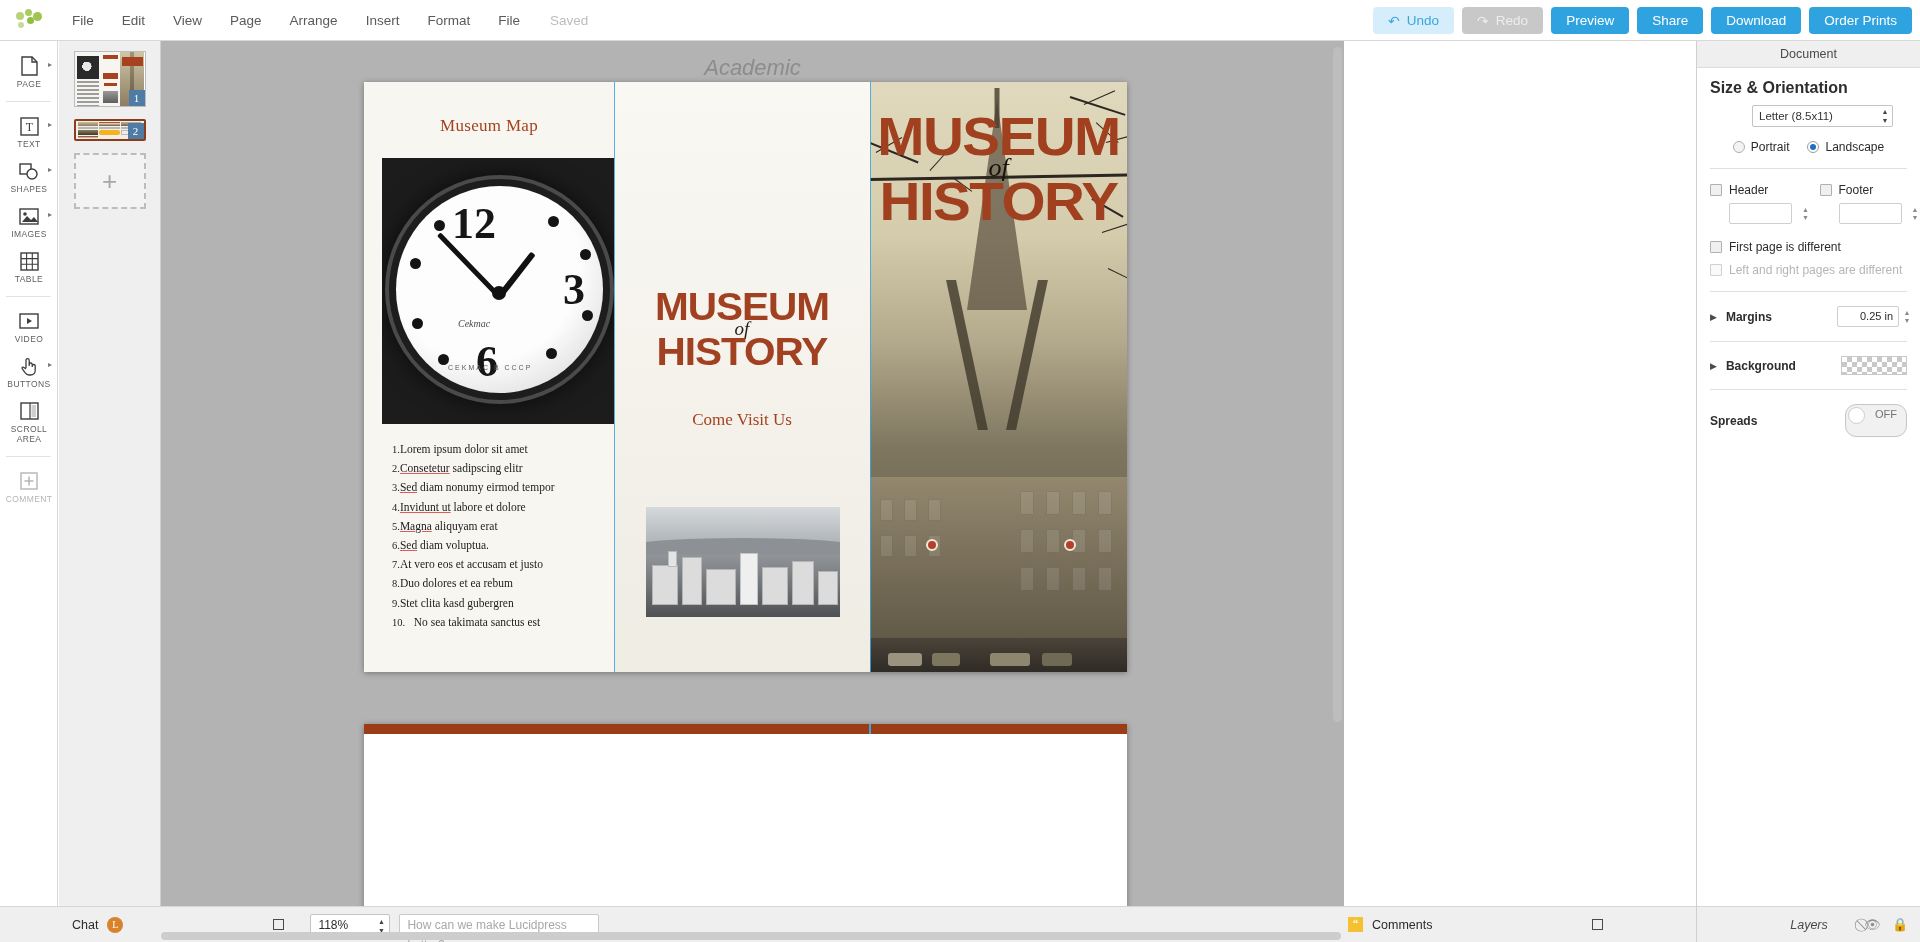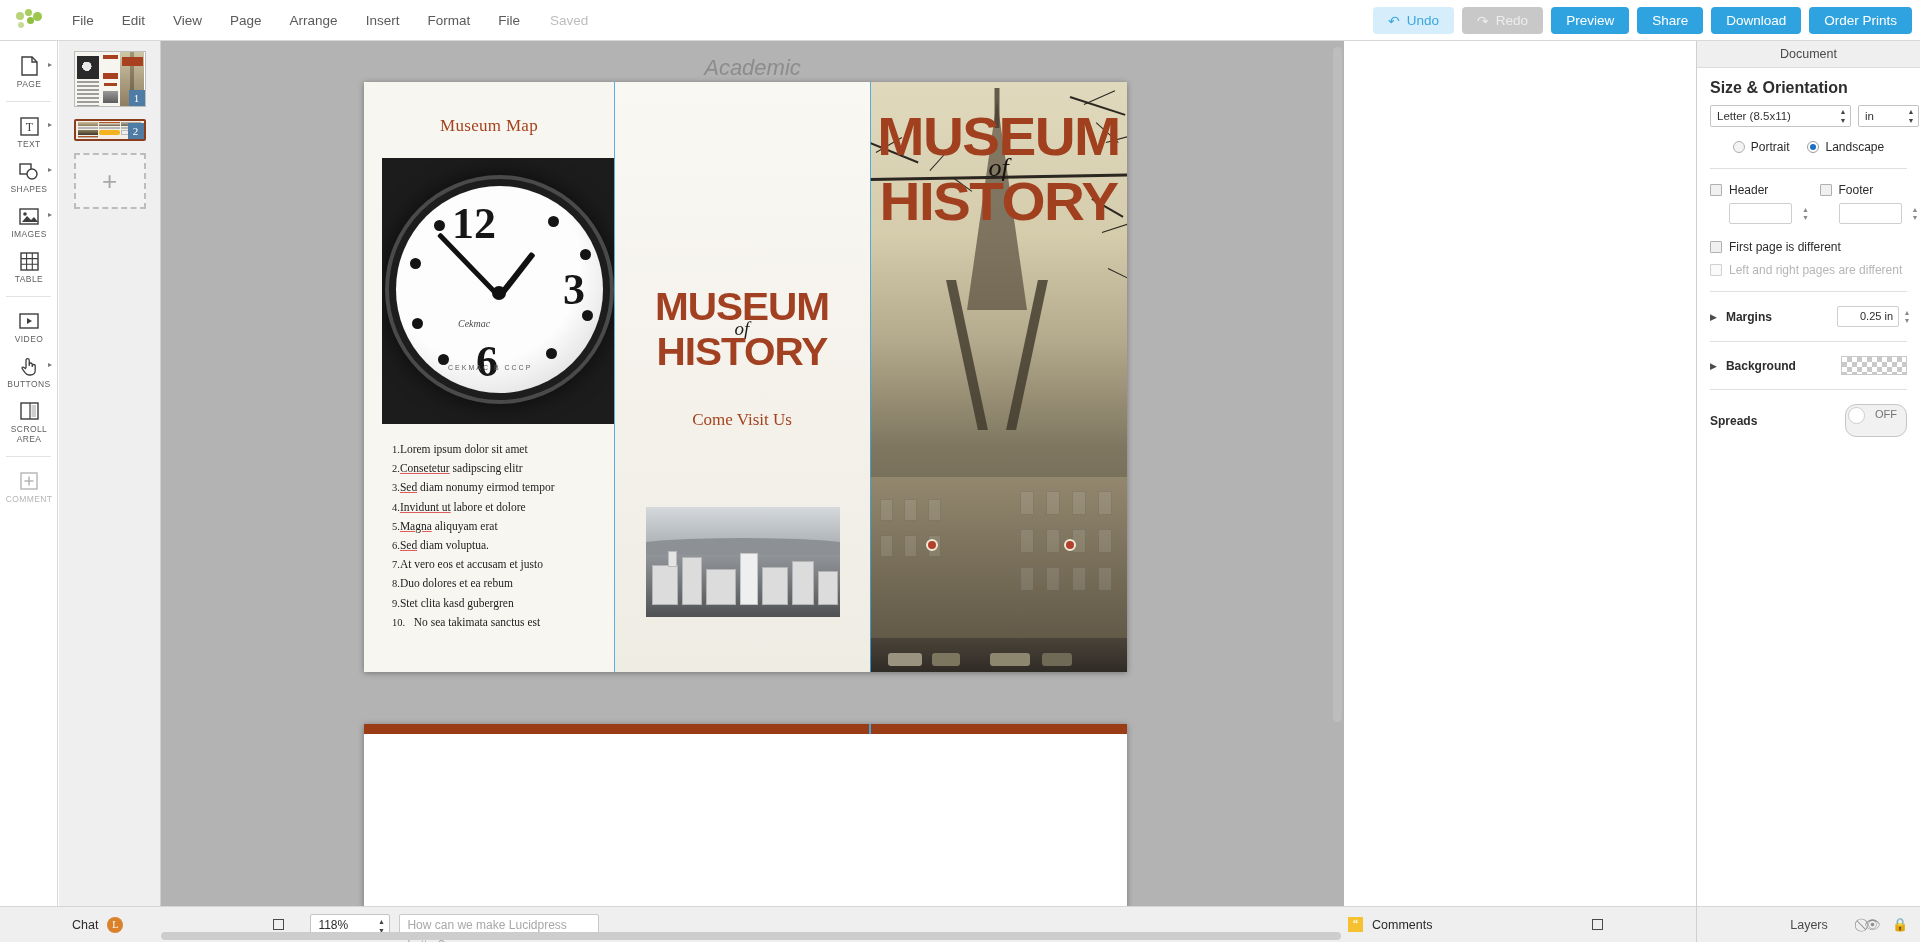--- a/index.html
+++ b/index.html
@@ -270,21 +270,21 @@
     background: #ffffff; border-left: 1px solid #cfcfcf;
   }
   .rpanel-head {
     height: 27px; background: #efefef; border-bottom: 1px solid #dcdcdc;
     display: flex; align-items: center; justify-content: center;
     font-size: 12.5px; color: #4a4a4a;
   }
   .rbody { padding: 11px 13px 0 13px; }
   .sect-h { font-size: 16px; font-weight: 700; color: #2d2d2d; margin-bottom: 8px; }
   .row { display: flex; align-items: center; gap: 7px; }
-  .sel-wrap { position: relative; }
+  .sel-wrap { position: relative; margin-left: 42px; }
   .sel {
     height: 22px; border: 1px solid #c4c4c4; background: #fff; border-radius: 2px;
     font-size: 11.5px; color: #333; padding: 0 16px 0 6px; line-height: 20px;
     font-family: "Liberation Sans", sans-serif; white-space: nowrap; overflow: hidden;
   }
   .sel-size { width: 141px; }
   .sel-unit { width: 61px; }
   .spin {
     position: absolute; right: 4px; top: 3px; width: 8px; height: 16px;
     display: flex; flex-direction: column; align-items: center; justify-content: space-between;
@@ -347,21 +347,21 @@
     position: absolute; left: 2px; top: 1.5px; width: 17px; height: 17px;
     border-radius: 50%; background: #fff; border: 1px solid #cdcdcd;
   }
   .toggle .tl { position: absolute; right: 9px; top: 3px; font-size: 11px; color: #737373; }
 
   .rpanel-foot {
     position: absolute; bottom: 0; left: 0; width: 224px; height: 36px;
     background: #efefef; border-top: 1px solid #d6d6d6;
     display: flex; align-items: center; justify-content: center; gap: 0;
   }
-  .layers-lbl { font-size: 12.5px; color: #4a4a4a; }
+  .layers-lbl { font-size: 12.5px; color: #4a4a4a; font-style: italic; }
   .foot-icos { position: absolute; right: 12px; top: 10px; display: flex; gap: 12px; }
   .foot-icos span { font-size: 13px; color: #8f8f8f; }
 
   
   .bottombar {
     position: absolute; left: 0; bottom: 0; width: 1696px; height: 36px;
     background: #efefef; border-top: 1px solid #d6d6d6; display: flex; align-items: center;
   }
   .bb-left { display: flex; align-items: center; gap: 9px; padding-left: 72px; }
   .chat-lbl { font-size: 12.5px; color: #2b2b2b; }

